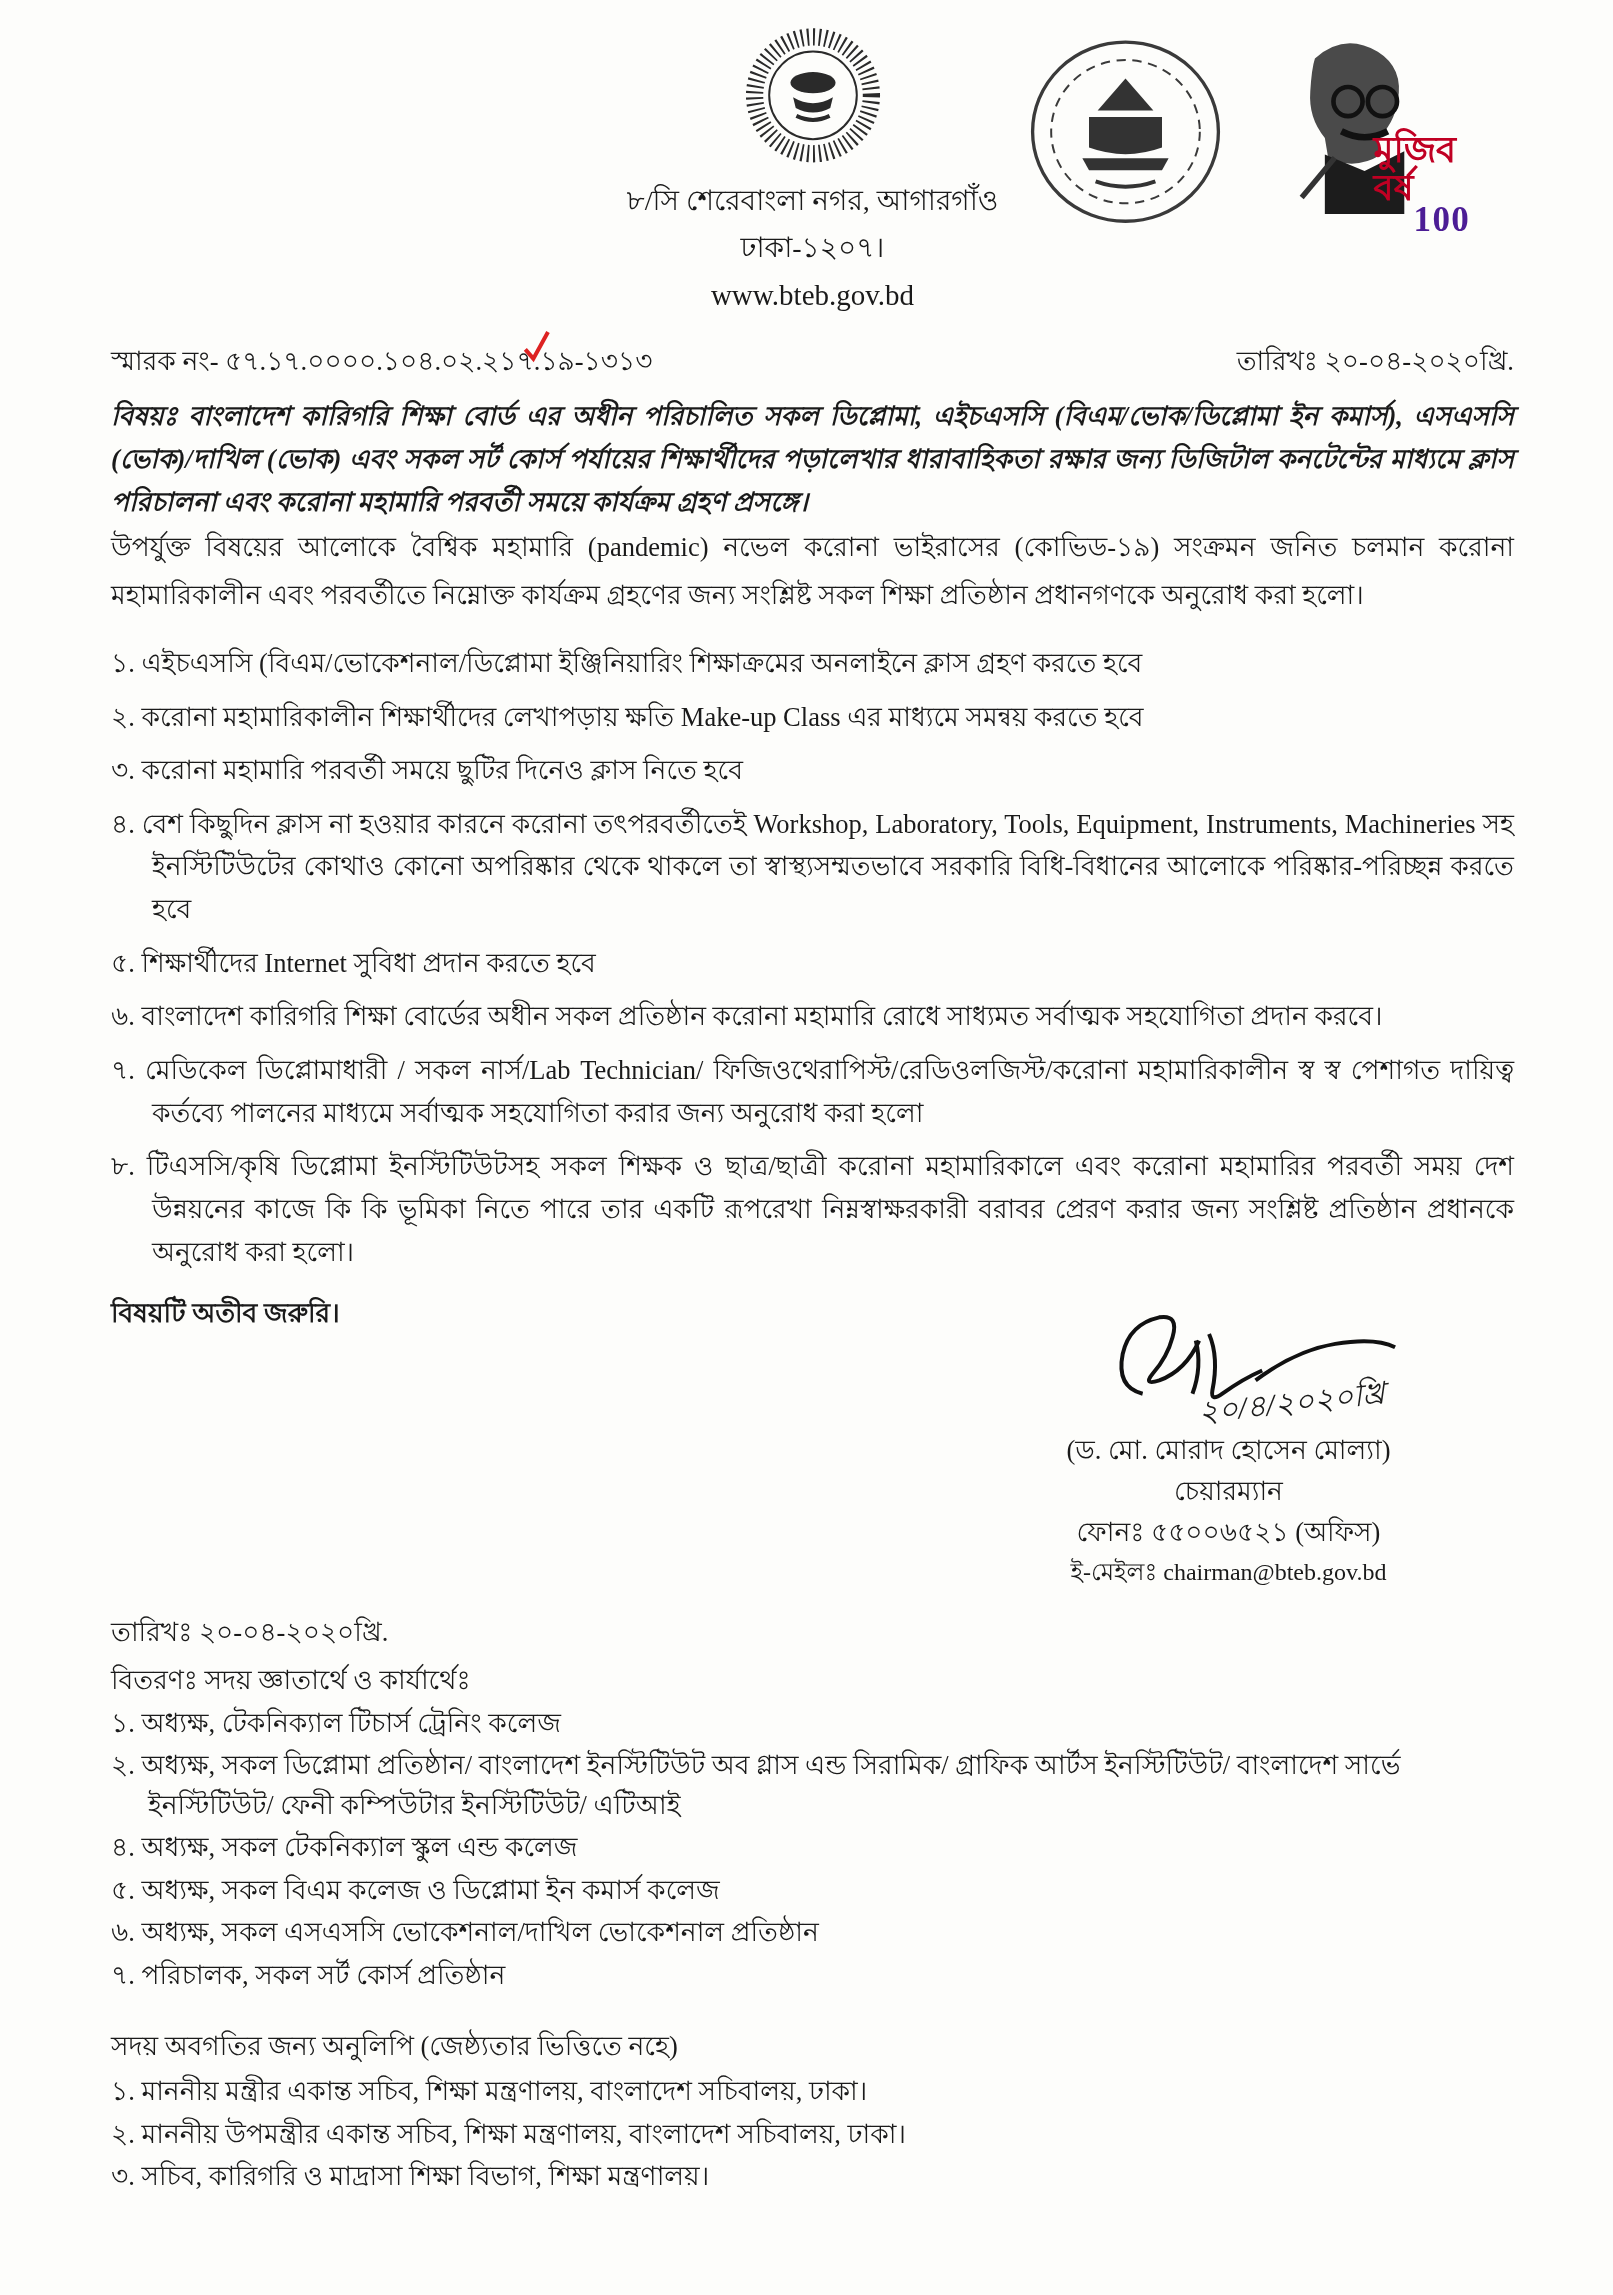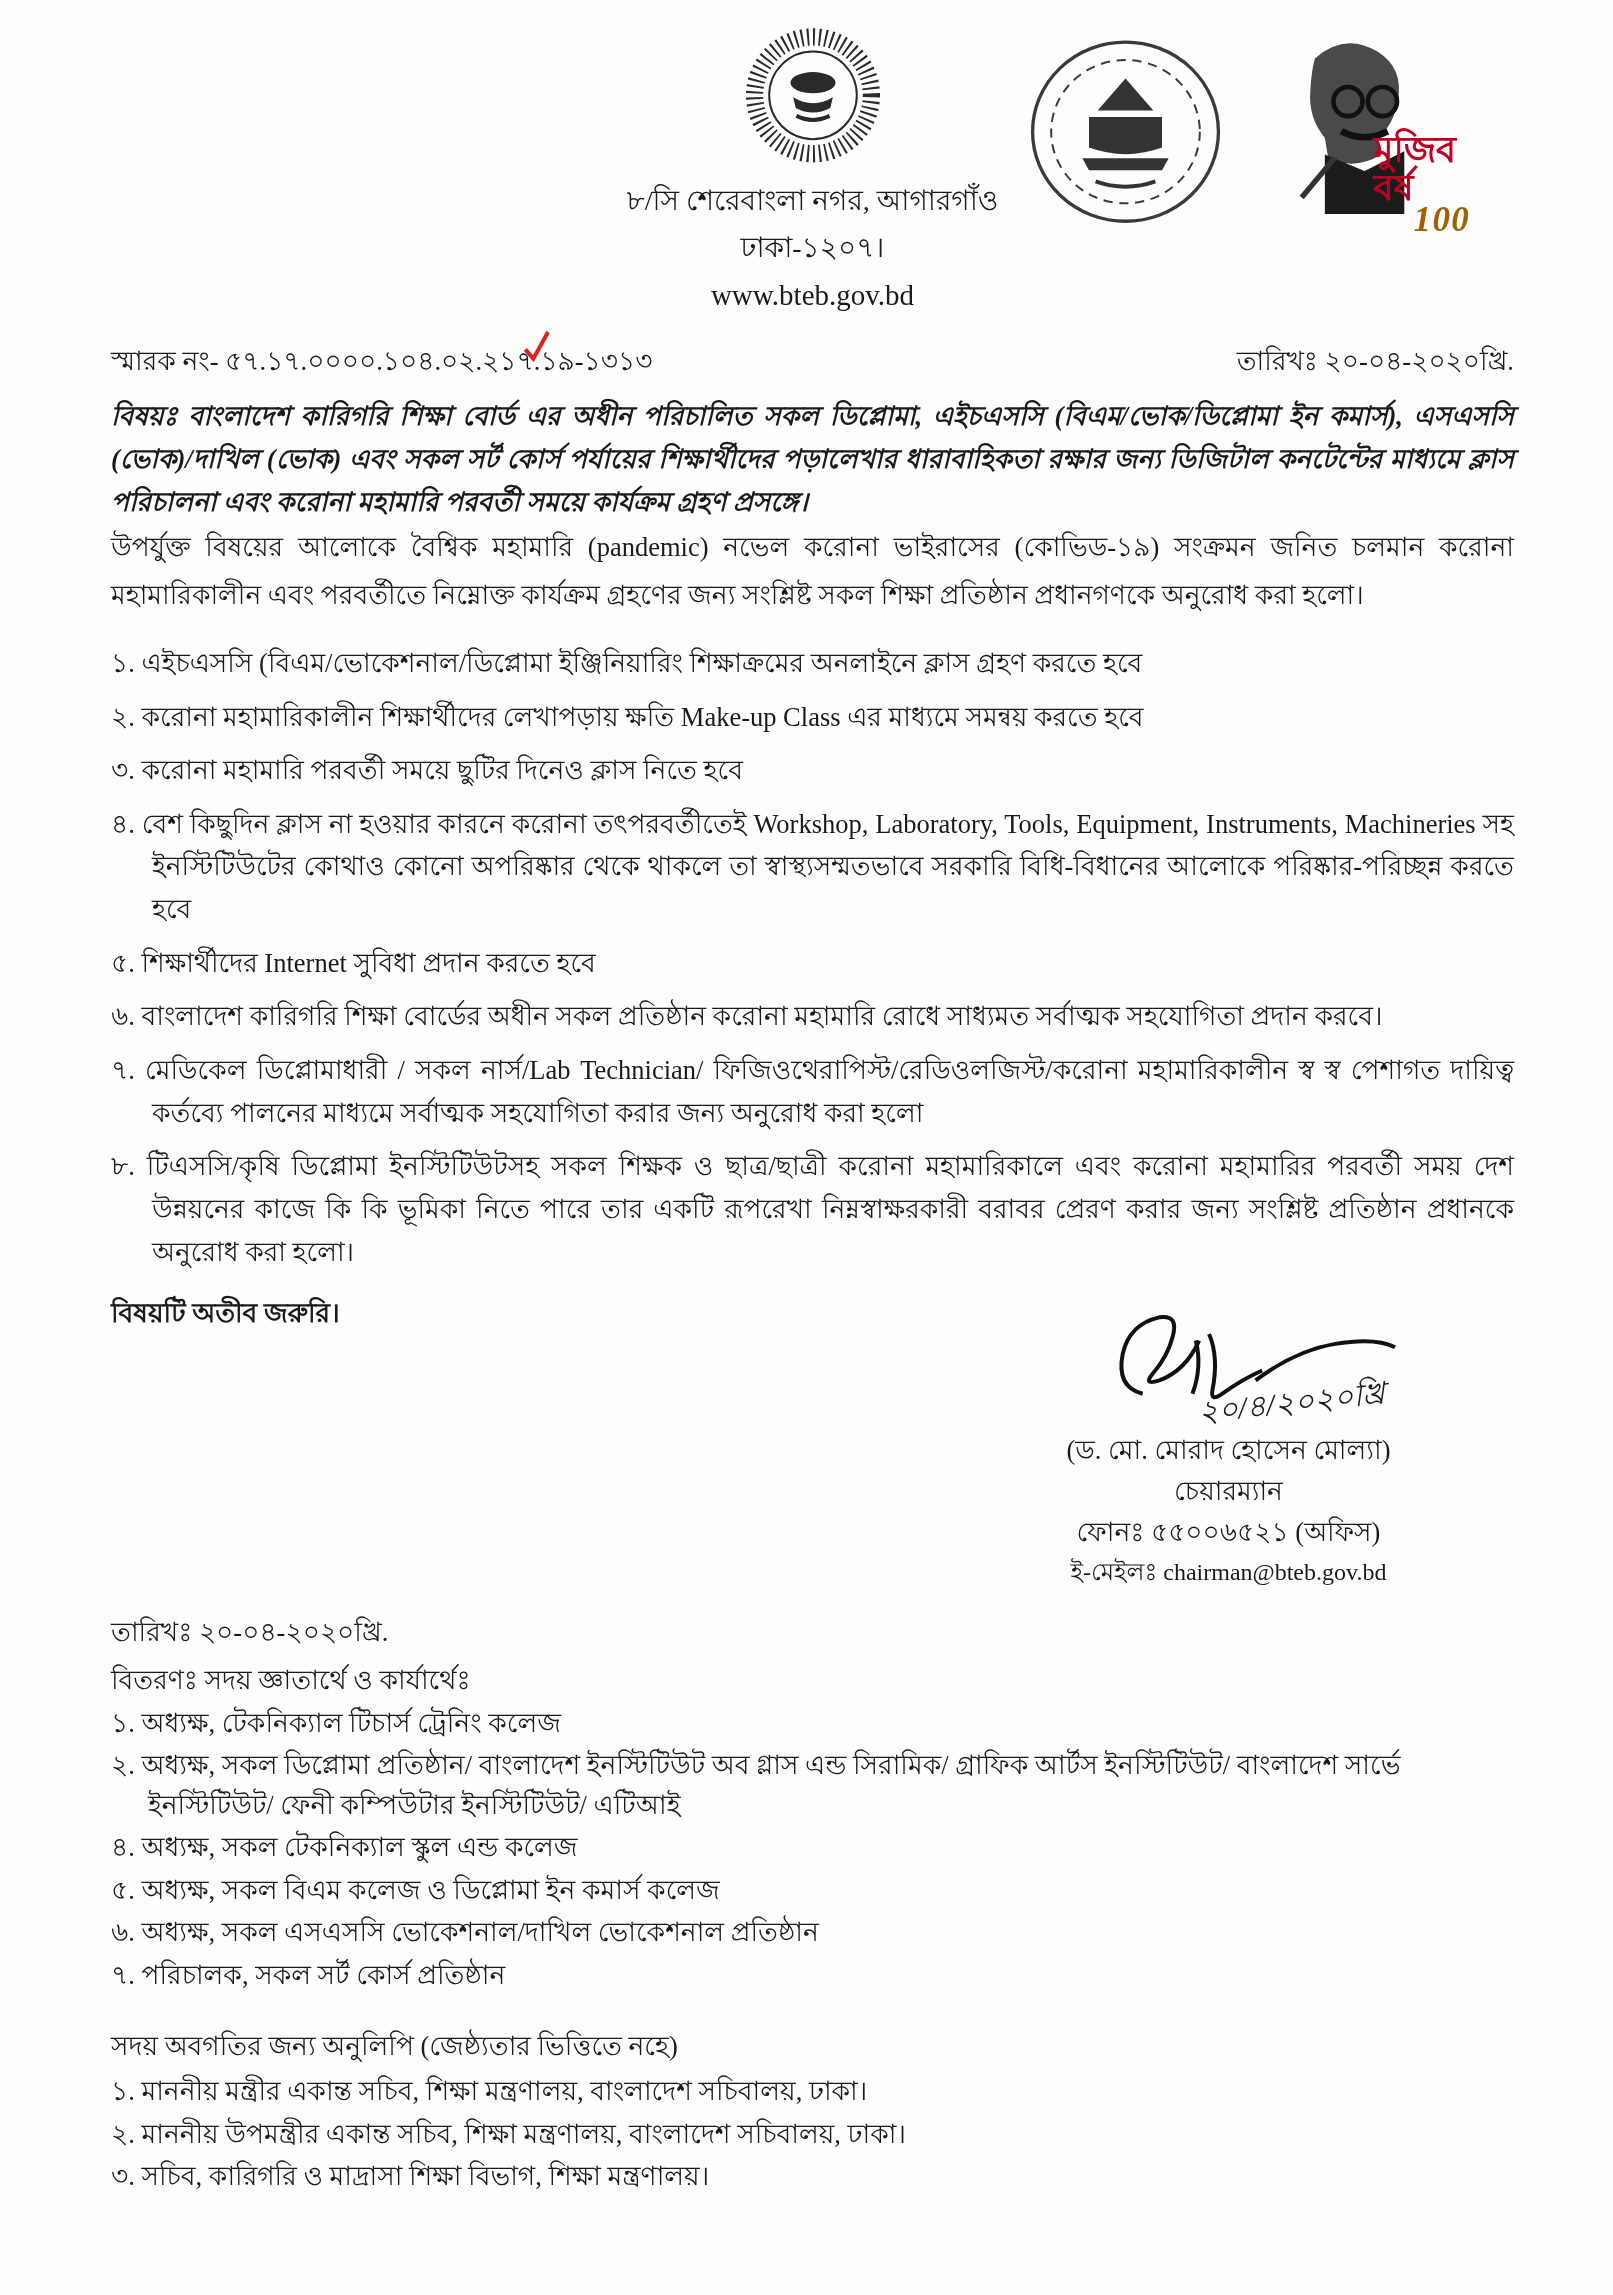--- a/index.html
+++ b/index.html
@@ -20,21 +20,21 @@
   .header{position:relative;text-align:center;}
   .starburst{display:block;margin:0 auto 2.7px auto;}
   .org-title{font-size:38px;font-weight:700;letter-spacing:0.7px;}
   .addr{font-size:28px;margin-top:4px;}
   .website{font-size:29px;margin-top:4px;}
   .right-logos{position:absolute;top:13.3px;right:40px;display:flex;gap:40px;align-items:flex-start;}
   .seal-wrap{width:219px;height:206px;}
   .mujib-wrap{position:relative;width:199px;height:192px;}
   .mujib-label{position:absolute;right:4px;top:100px;line-height:1.05;text-align:left;}
   .mujib-word{color:#c00023;font-weight:700;font-size:36px;display:block;}
-  .mujib-100{color:#a16207;font-weight:700;font-size:35px;letter-spacing:1.3px;display:inline-block;margin-left:40px;margin-top:-5.3px;font-style:italic;}
+  .mujib-100{color:#4c1d95;font-weight:700;font-size:35px;letter-spacing:1.3px;display:inline-block;margin-left:40px;margin-top:-5.3px;}
   
   .memo-row{display:flex;justify-content:space-between;align-items:baseline;margin-top:22.6px;font-size:26.5px;position:relative;}
   .redtick{position:absolute;left:405px;top:-17px;}
   
   .subject{margin-top:13.3px;font-weight:700;text-align:justify;line-height:1.62;font-style:italic;}
   .intro{text-align:justify;line-height:1.8;}
   .directives{margin-top:22.6px;}
   .directive{padding-left:41px;text-indent:-41px;margin-bottom:10.6px;text-align:justify;line-height:1.62;}
   .urgent{font-weight:700;margin-top:18.6px;}
   

